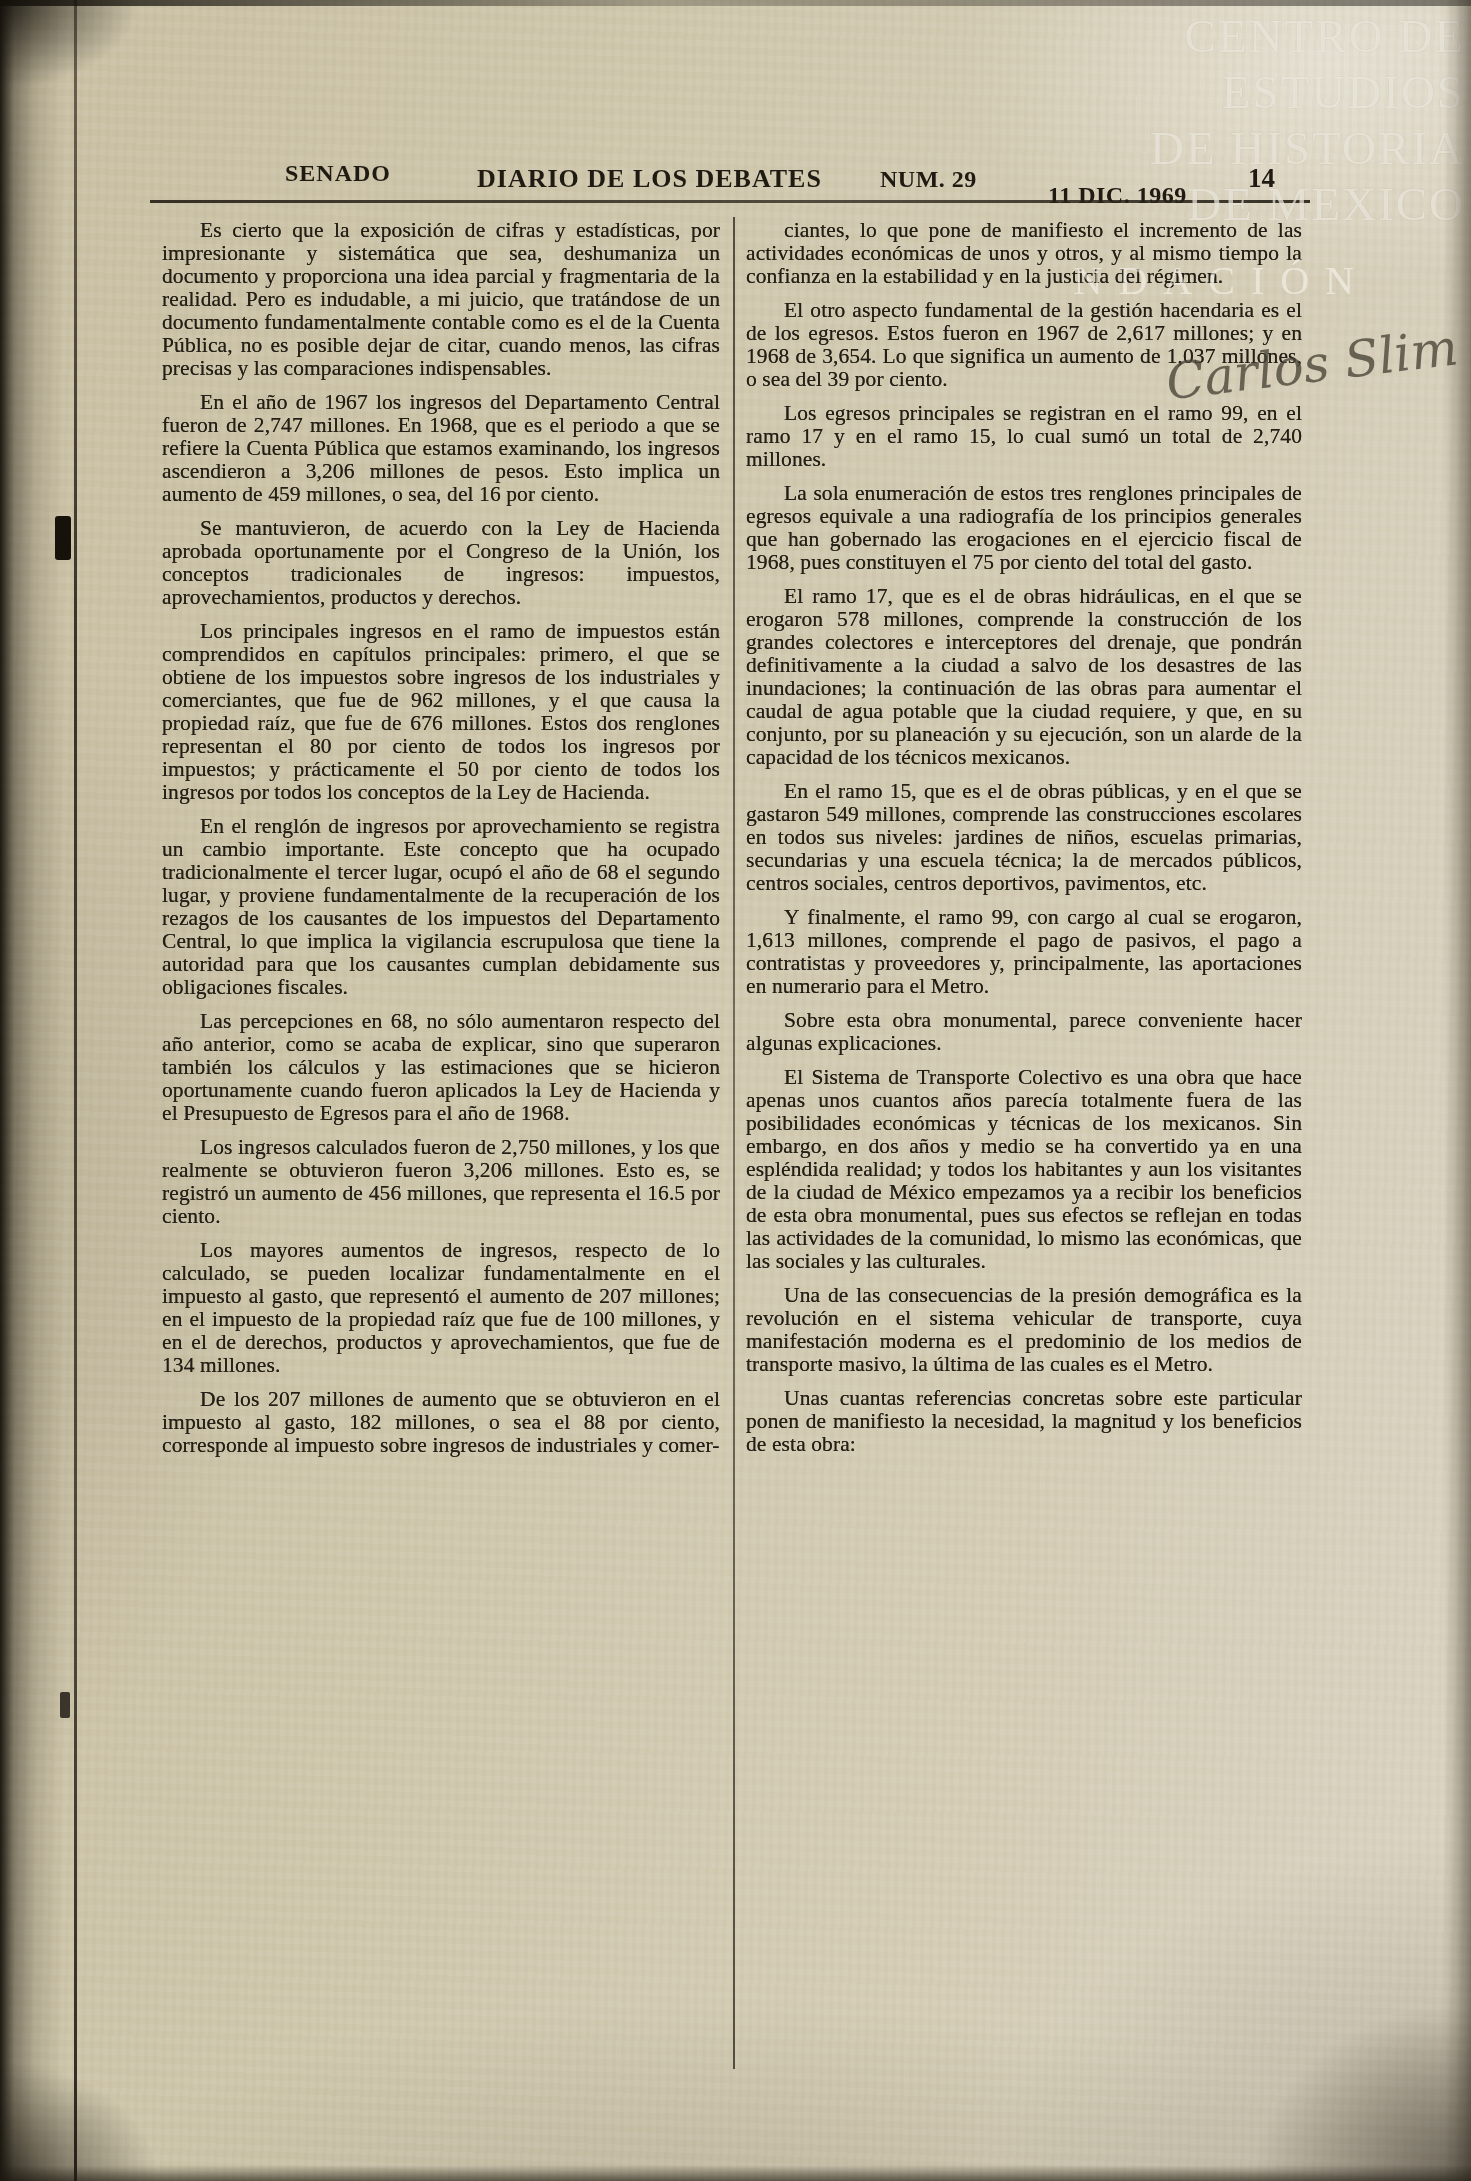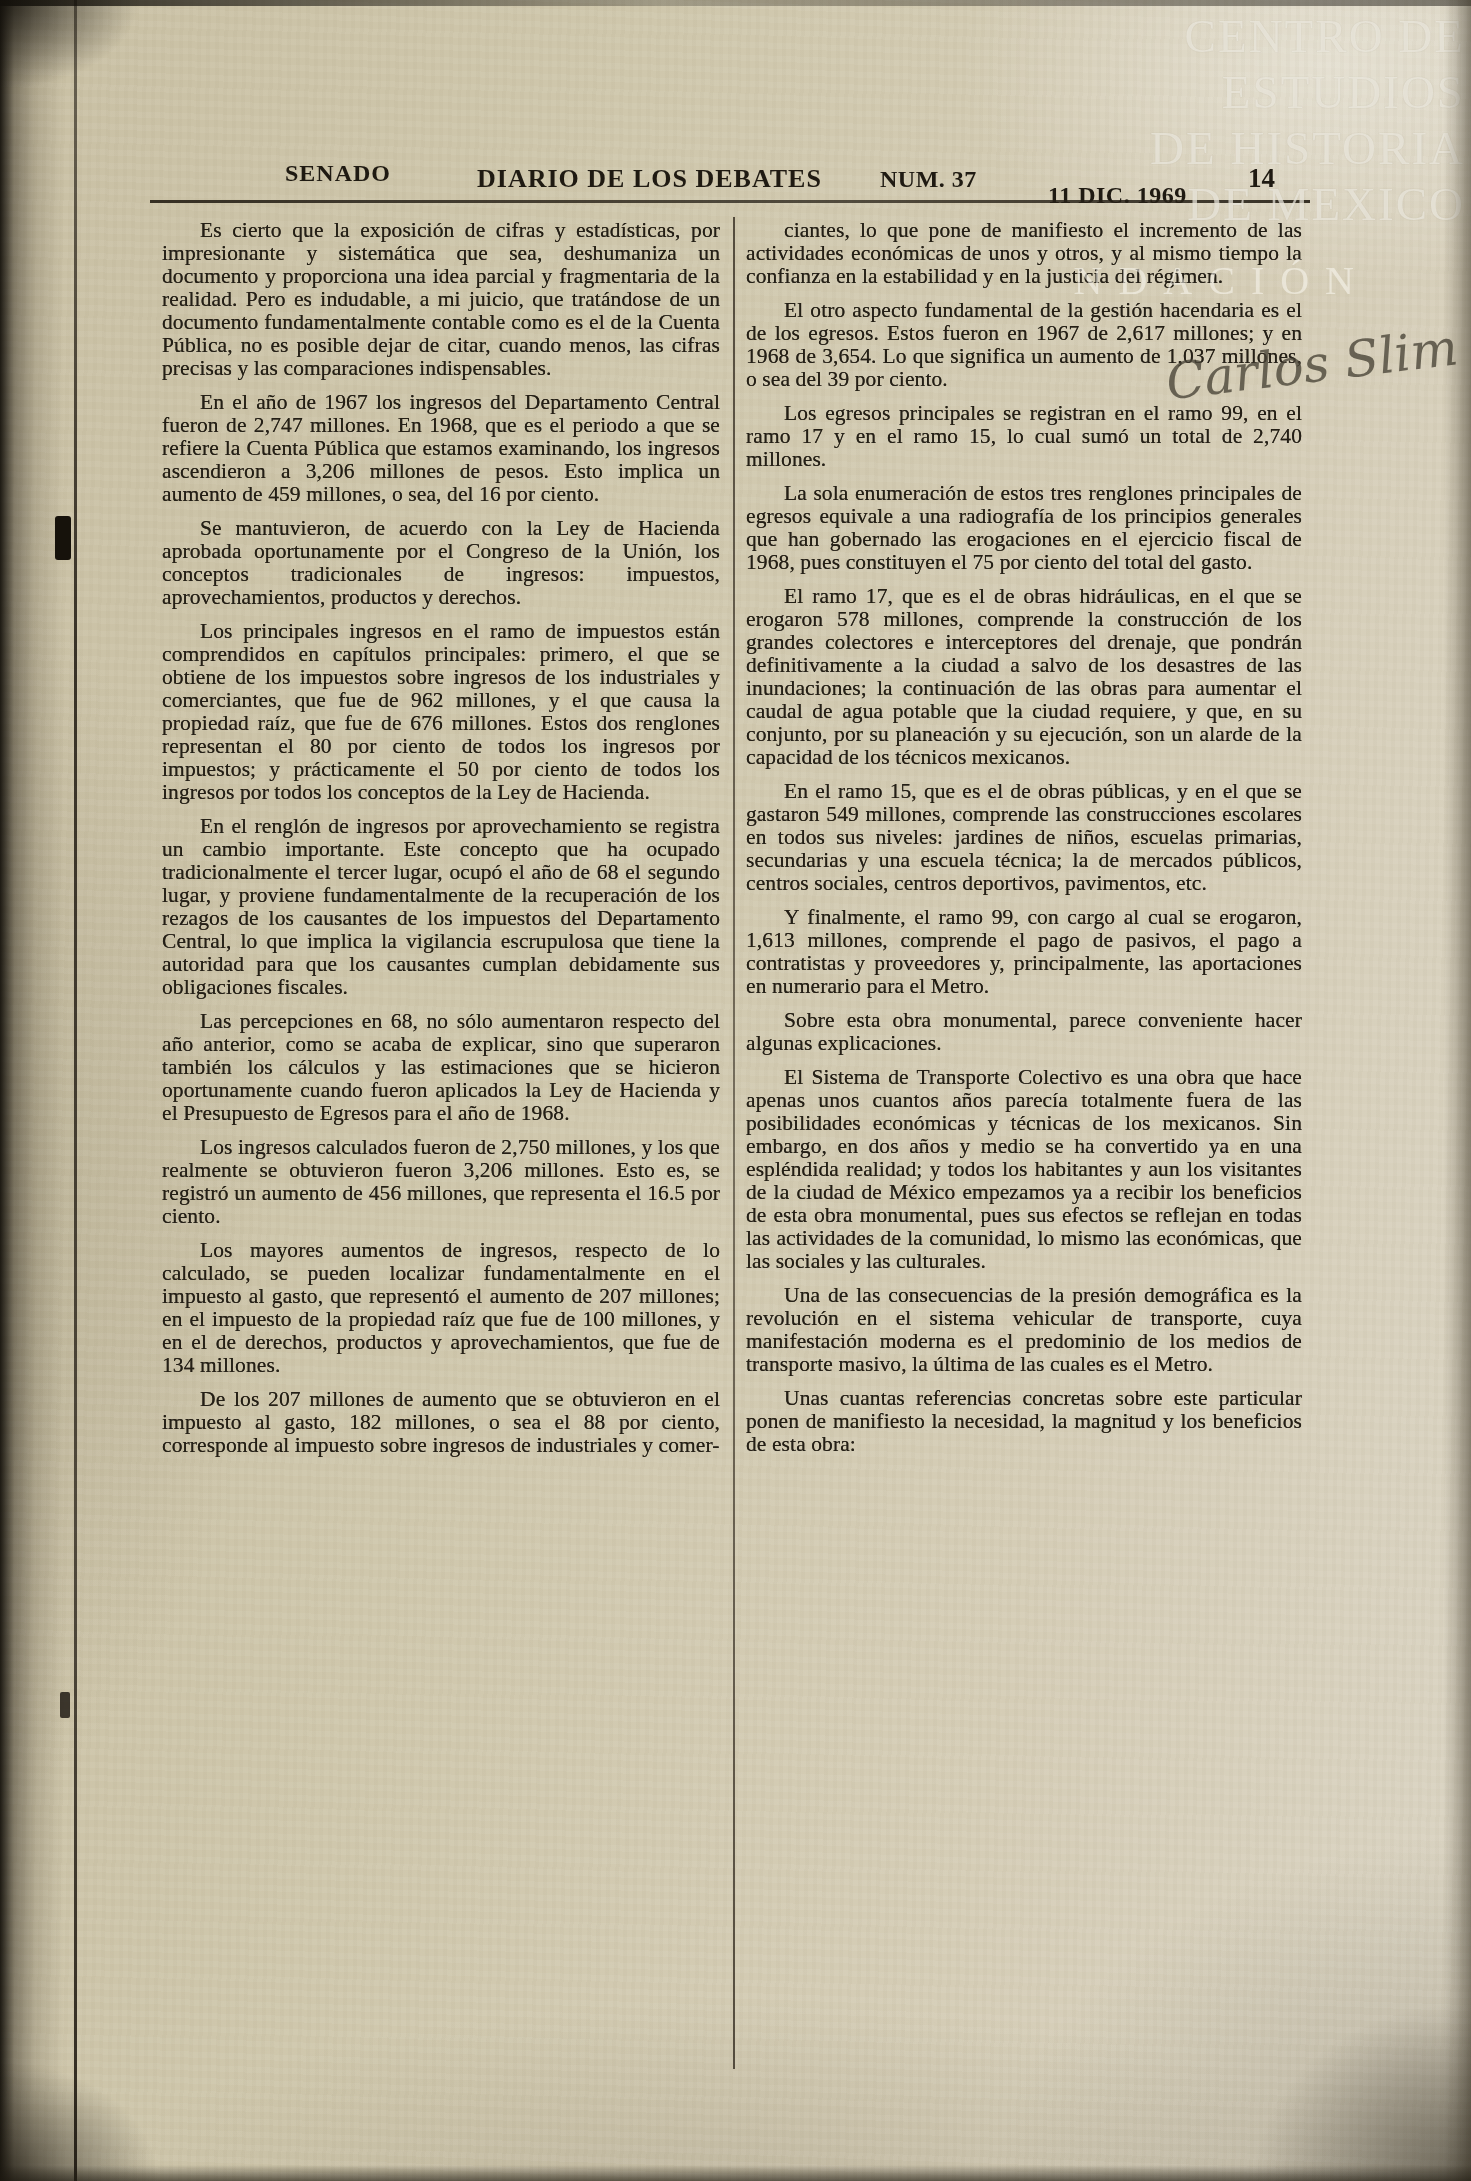--- a/index.html
+++ b/index.html
@@ -119,21 +119,21 @@
 </head>
 <body>
 
 <div class="scan">
 
   <div class="texture"></div>
 
   <div class="page-header">
     <span class="h-chamber">SENADO</span>
     <span class="h-title">DIARIO DE LOS DEBATES</span>
-    <span class="h-issue">NUM. 37</span>
+    <span class="h-issue">NUM. 29</span>
     <span class="h-date">11 DIC. 1969</span>
     <span class="h-page">14</span>
   </div>
   <div class="header-rule"></div>
 
   <div class="columns">
     <div class="col col-left">
         <p>Es cierto que la exposición de cifras y estadísticas, por impresionante y sistemática que sea, deshumaniza un documento y proporciona una idea parcial y fragmentaria de la realidad. Pero es indudable, a mi juicio, que tratándose de un documento fundamentalmente contable como es el de la Cuenta Pública, no es posible dejar de citar, cuando menos, las cifras precisas y las comparaciones indispensables.</p>
         <p>En el año de 1967 los ingresos del Departamento Central fueron de 2,747 millones. En 1968, que es el periodo a que se refiere la Cuenta Pública que estamos examinando, los ingresos ascendieron a 3,206 millones de pesos. Esto implica un aumento de 459 millones, o sea, del 16 por ciento.</p>
         <p>Se mantuvieron, de acuerdo con la Ley de Hacienda aprobada oportunamente por el Congreso de la Unión, los conceptos tradicionales de ingresos: impuestos, aprovechamientos, productos y derechos.</p>

